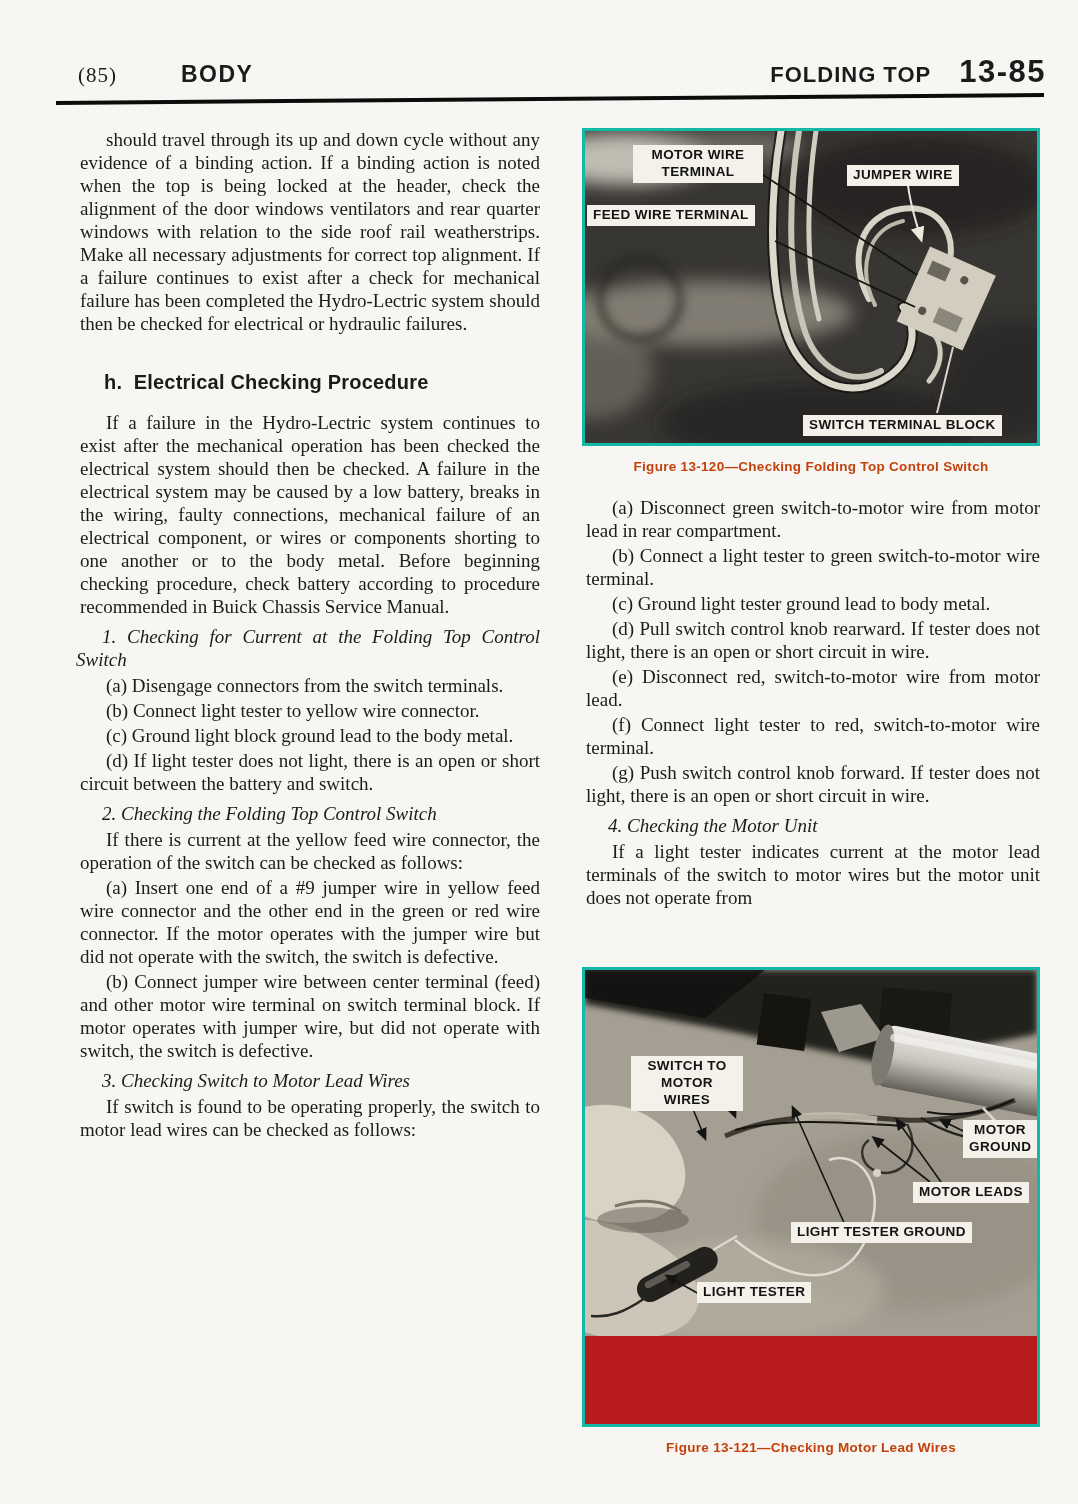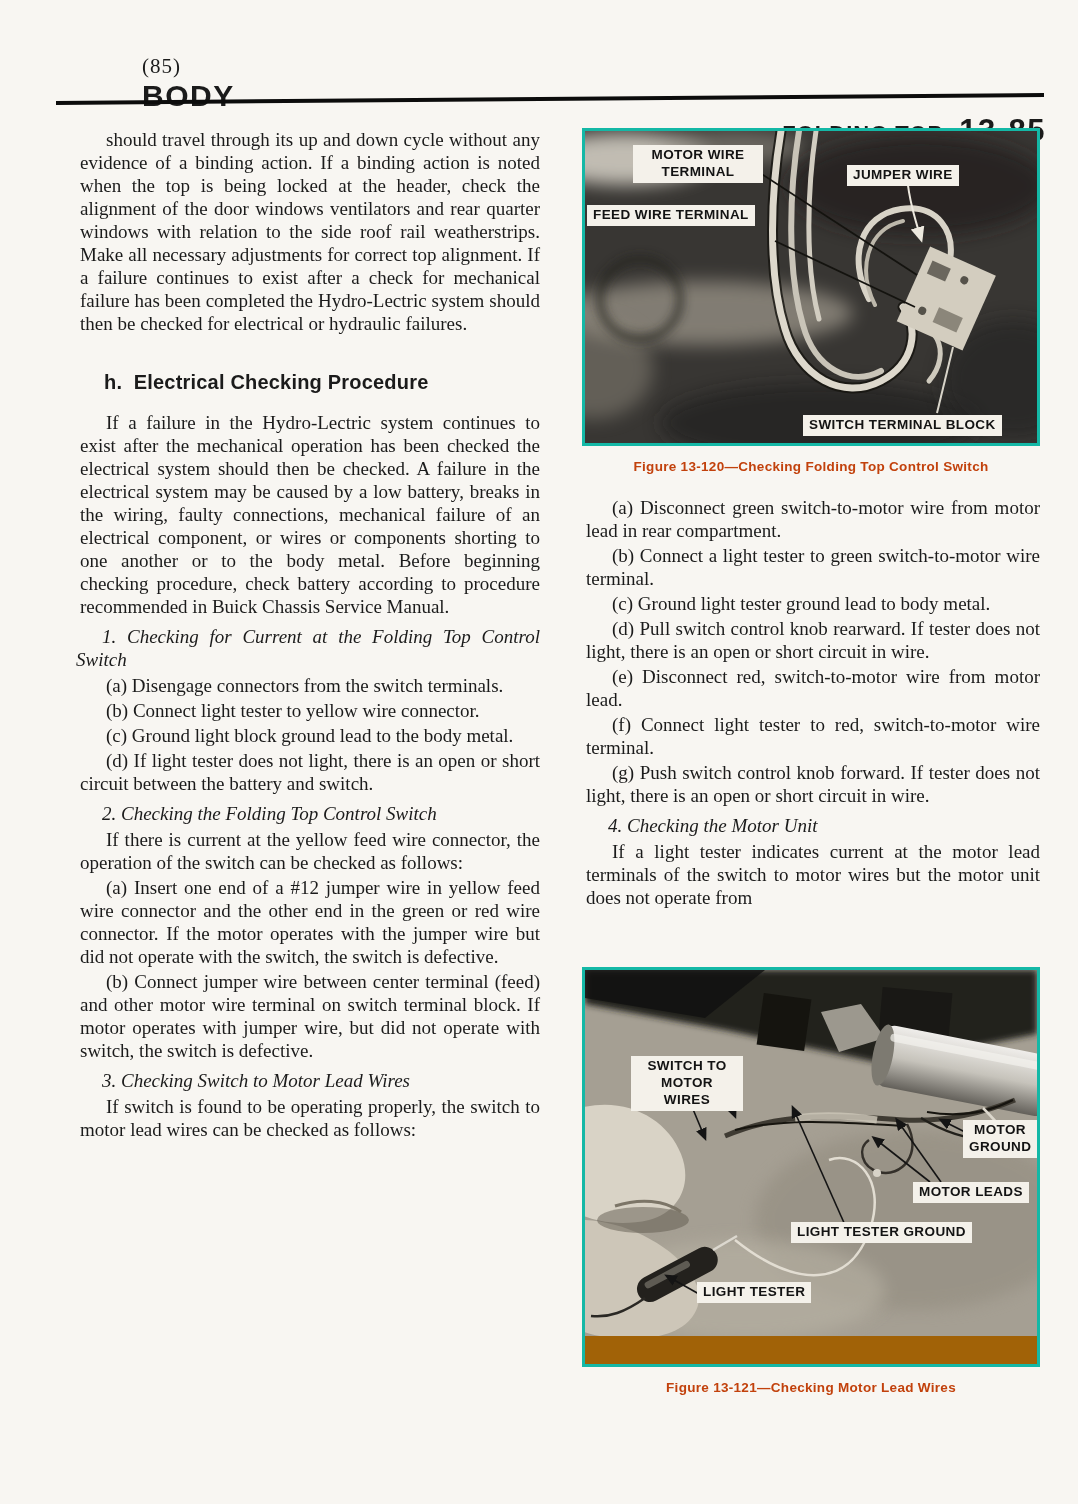--- a/index.html
+++ b/index.html
@@ -6,39 +6,39 @@
   body{
     width:1078px;height:1504px;
     background:#e9e7e2;
     font-family:"Liberation Serif",serif;
   }
   .sheet{
     position:relative;width:1078px;height:1504px;
     background:#f8f6f2;overflow:hidden;color:#1b1b1b;
   }
   
-  .hdr{position:absolute;top:54px;left:78px;right:32px;display:flex;align-items:baseline;flex-direction:column;}
+  .hdr{position:absolute;top:54px;left:78px;right:32px;display:flex;align-items:baseline;}
   .hdr-num{font-size:21px;letter-spacing:1px;}
-  .hdr-body{font-family:"Liberation Sans",sans-serif;font-weight:700;font-size:30px;letter-spacing:1.5px;margin-left:64px;}
-  .hdr-right{margin-left:auto;display:flex;align-items:baseline;gap:16px;}
+  .hdr-body{font-family:"Liberation Sans",sans-serif;font-weight:700;font-size:23px;letter-spacing:1.5px;margin-left:64px;}
+  .hdr-right{margin-left:auto;display:flex;align-items:baseline;gap:28px;}
   .hdr-folding{font-family:"Liberation Sans",sans-serif;font-weight:700;font-size:22px;letter-spacing:1px;}
   .hdr-page{font-family:"Liberation Sans",sans-serif;font-weight:700;font-size:31px;letter-spacing:1.5px;}
   .rule{position:absolute;left:56px;top:97px;width:988px;height:4px;background:#0c0c0c;transform:rotate(-0.45deg);}
   
   .col{position:absolute;top:128px;}
   .col-l{left:76px;width:464px;}
   .col-r{left:582px;width:458px;}
   .bt{font-size:19px;line-height:23px;text-align:justify;text-indent:26px;margin:0 0 2px 4px;}
   .sh{font-family:"Liberation Sans",sans-serif;font-weight:700;font-size:20px;margin:36px 0 17px;padding-left:28px;letter-spacing:.2px;}
   .it{font-style:italic;font-size:19px;line-height:23px;text-indent:26px;text-align:justify;margin:7px 0 3px;}
   
   figure{margin:0;}
   .photo{position:relative;width:458px;border:3px solid #14b8a6;box-sizing:border-box;overflow:hidden;background:#3a3835;}
   .photo1{height:318px;}
-  .photo2{height:400px;background:#a16207;}
+  .photo2{height:460px;background:#b91c1c;}
   .photo svg{position:absolute;left:0;top:0;}
   .plabel{
     position:absolute;background:#f4f1ea;color:#131313;
     font-family:"Liberation Sans",sans-serif;font-weight:700;
     font-size:13.5px;line-height:1.25;letter-spacing:.4px;
     padding:2px 6px;text-align:center;white-space:normal;
   }
   .cap{
     font-family:"Liberation Sans",sans-serif;font-weight:700;font-size:13.5px;
     letter-spacing:.3px;text-align:center;margin-top:13px;color:#c2410c;
@@ -67,21 +67,21 @@
     <p class="bt">If a failure in the Hydro-Lectric system continues to exist after the mechanical operation has been checked the electrical system should then be checked. A failure in the electrical system may be caused by a low battery, breaks in the wiring, faulty connections, mechanical failure of an electrical component, or wires or components shorting to one another or to the body metal. Before beginning checking procedure, check battery according to procedure recommended in Buick Chassis Service Manual.</p>
 
     <p class="it">1. Checking for Current at the Folding Top Control Switch</p>
     <p class="bt">(a) Disengage connectors from the switch terminals.</p>
     <p class="bt">(b) Connect light tester to yellow wire connector.</p>
     <p class="bt">(c) Ground light block ground lead to the body metal.</p>
     <p class="bt">(d) If light tester does not light, there is an open or short circuit between the battery and switch.</p>
 
     <p class="it">2. Checking the Folding Top Control Switch</p>
     <p class="bt">If there is current at the yellow feed wire connector, the operation of the switch can be checked as follows:</p>
-    <p class="bt">(a) Insert one end of a #12 jumper wire in yellow feed wire connector and the other end in the green or red wire connector. If the motor operates with the jumper wire but did not operate with the switch, the switch is defective.</p>
+    <p class="bt">(a) Insert one end of a #9 jumper wire in yellow feed wire connector and the other end in the green or red wire connector. If the motor operates with the jumper wire but did not operate with the switch, the switch is defective.</p>
     <p class="bt">(b) Connect jumper wire between center terminal (feed) and other motor wire terminal on switch terminal block. If motor operates with jumper wire, but did not operate with switch, the switch is defective.</p>
 
     <p class="it">3. Checking Switch to Motor Lead Wires</p>
     <p class="bt">If switch is found to be operating properly, the switch to motor lead wires can be checked as follows:</p>
   </div>
 
   <div class="col col-r">
 
     <figure>
       <div class="photo photo1">

